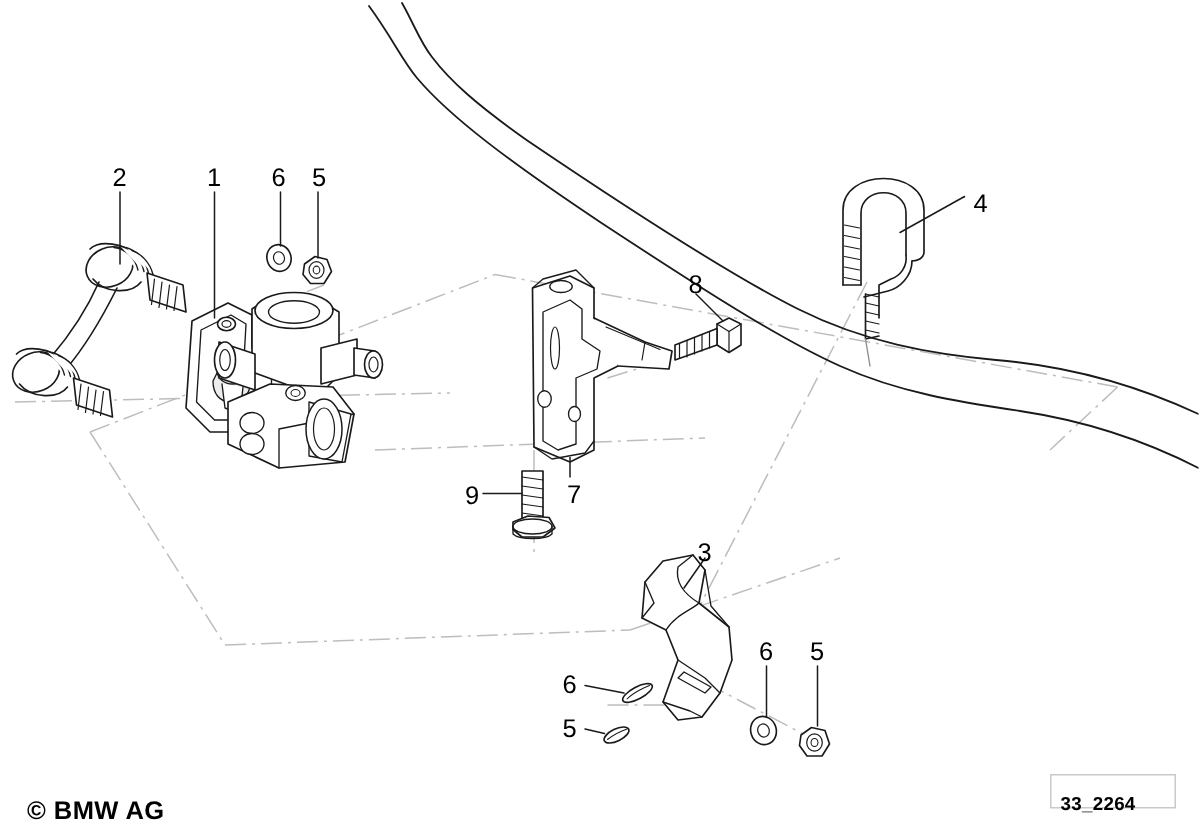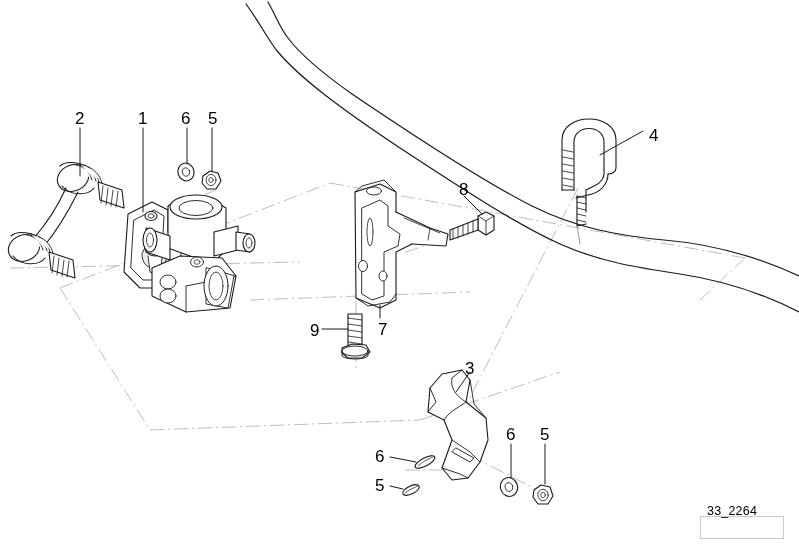--- a/index.html
+++ b/index.html
@@ -4,22 +4,22 @@
 <style>
   html,body{margin:0;padding:0;background:#ffffff;}
   body{width:799px;height:559px;position:relative;overflow:hidden;
        font-family:"Liberation Sans",sans-serif;color:#000;}
   #stage{position:absolute;left:0;top:0;width:799px;height:559px;}
   svg.layer{position:absolute;left:0;top:0;width:799px;height:559px;}
   .callout{position:absolute;font-size:17px;font-weight:400;color:#000;
            line-height:1;letter-spacing:0px;white-space:nowrap;}
   #copyright{position:absolute;left:18px;top:531px;font-size:17px;
              font-weight:700;letter-spacing:0.3px;white-space:nowrap;}
-  #diagram-id{position:absolute;left:707px;top:504px;font-size:12.5px;
-              font-weight:400;letter-spacing:0.2px;white-space:nowrap;text-align:center;}
+  #diagram-id{position:absolute;left:707px;top:529px;font-size:12.5px;
+              font-weight:700;letter-spacing:0.2px;white-space:nowrap;text-align:center;}
   #diagram-id-box{position:absolute;left:700px;top:516px;width:82px;height:21px;
               border:1px solid #c9c9c9;background:#fff;}
 </style>
 </head>
 <body>
 
 <div id="stage">
 
   <svg class="layer" viewBox="0 0 799 559" preserveAspectRatio="none">
     <g fill="none" stroke="#bdbdbd" stroke-width="1" stroke-dasharray="14 4 2 4" stroke-linecap="butt">
@@ -306,16 +306,17 @@
   <div class="callout" style="left:649px;top:127px;">4</div>
   <div class="callout" style="left:459px;top:181px;">8</div>
   <div class="callout" style="left:310px;top:322px;">9</div>
   <div class="callout" style="left:378px;top:321px;">7</div>
   <div class="callout" style="left:465px;top:360px;">3</div>
   <div class="callout" style="left:506px;top:426px;">6</div>
   <div class="callout" style="left:540px;top:426px;">5</div>
   <div class="callout" style="left:375px;top:448px;">6</div>
   <div class="callout" style="left:375px;top:477px;">5</div>
 
+  <div id="copyright">© BMW AG</div>
   <div id="diagram-id-box"></div>
   <div id="diagram-id">33_2264</div>
 
 </div>
 
 </body></html>

